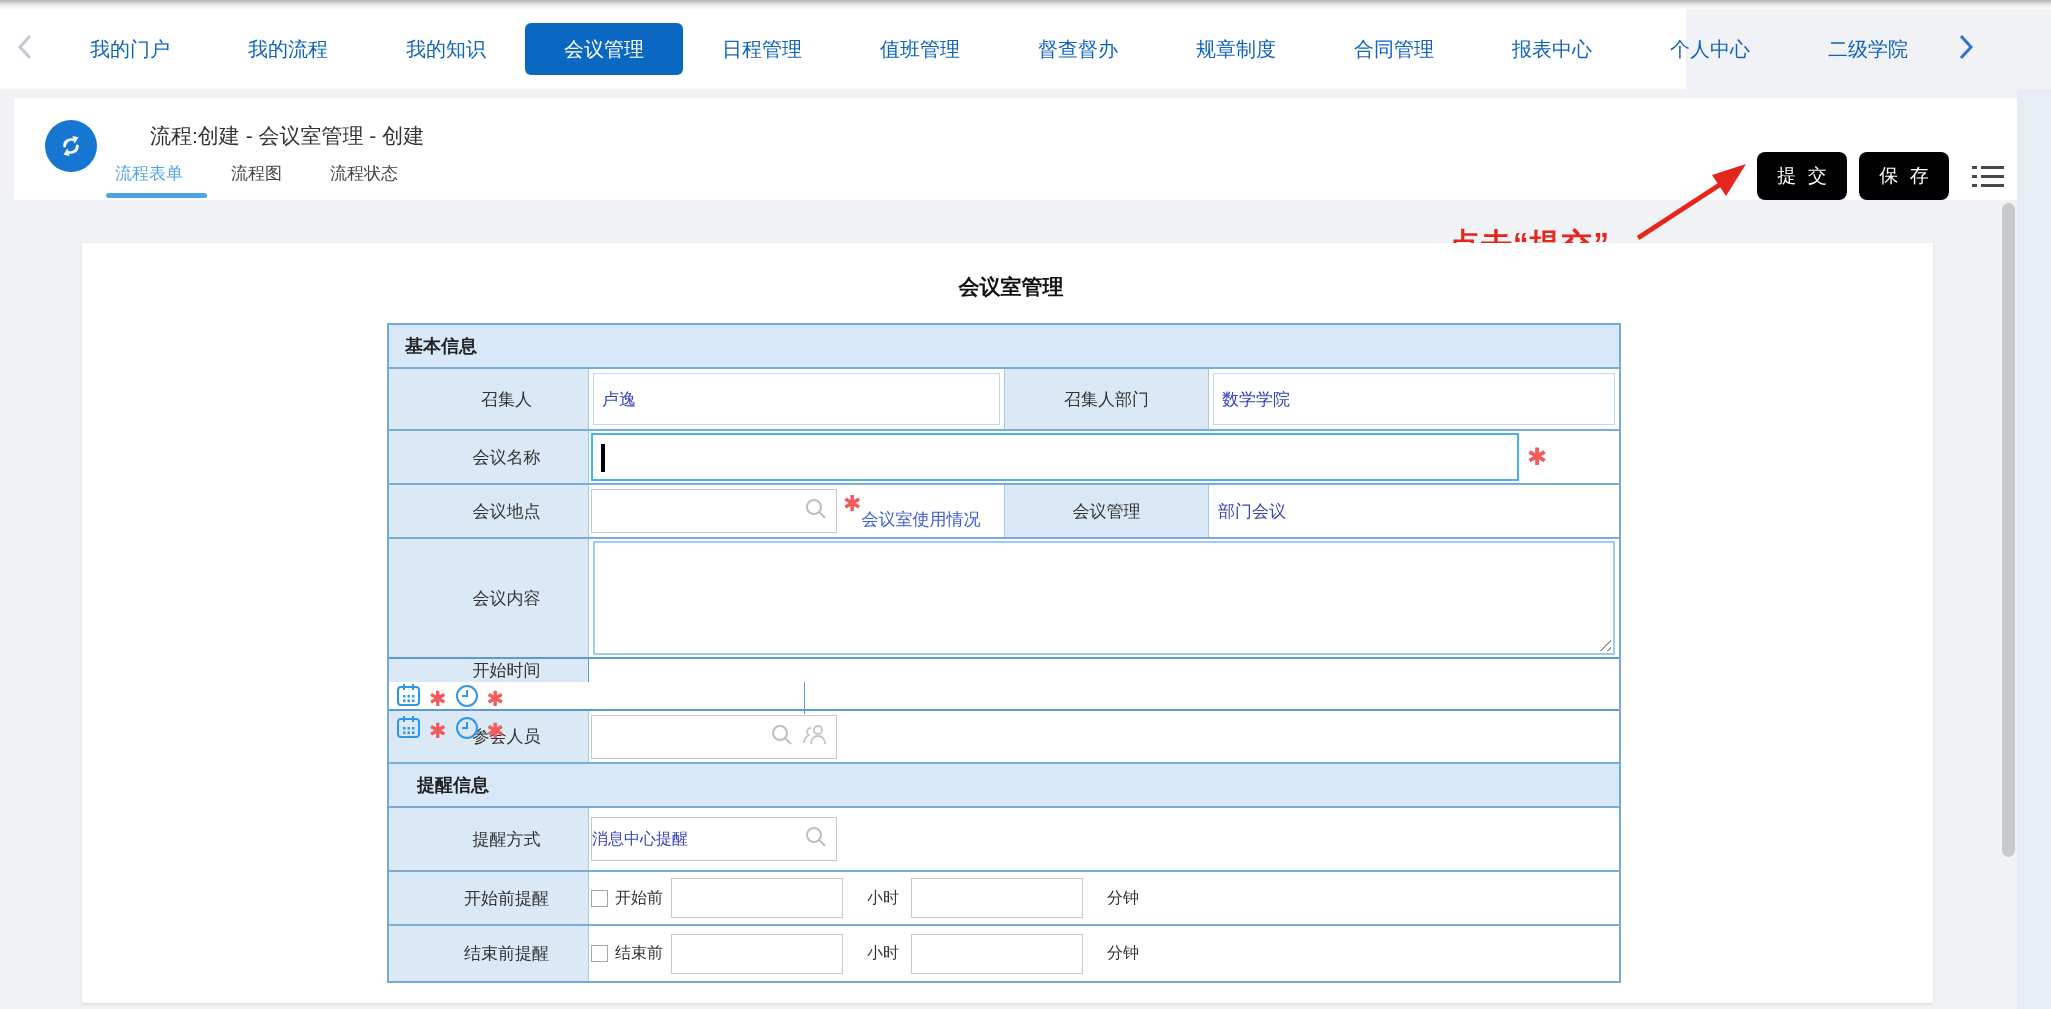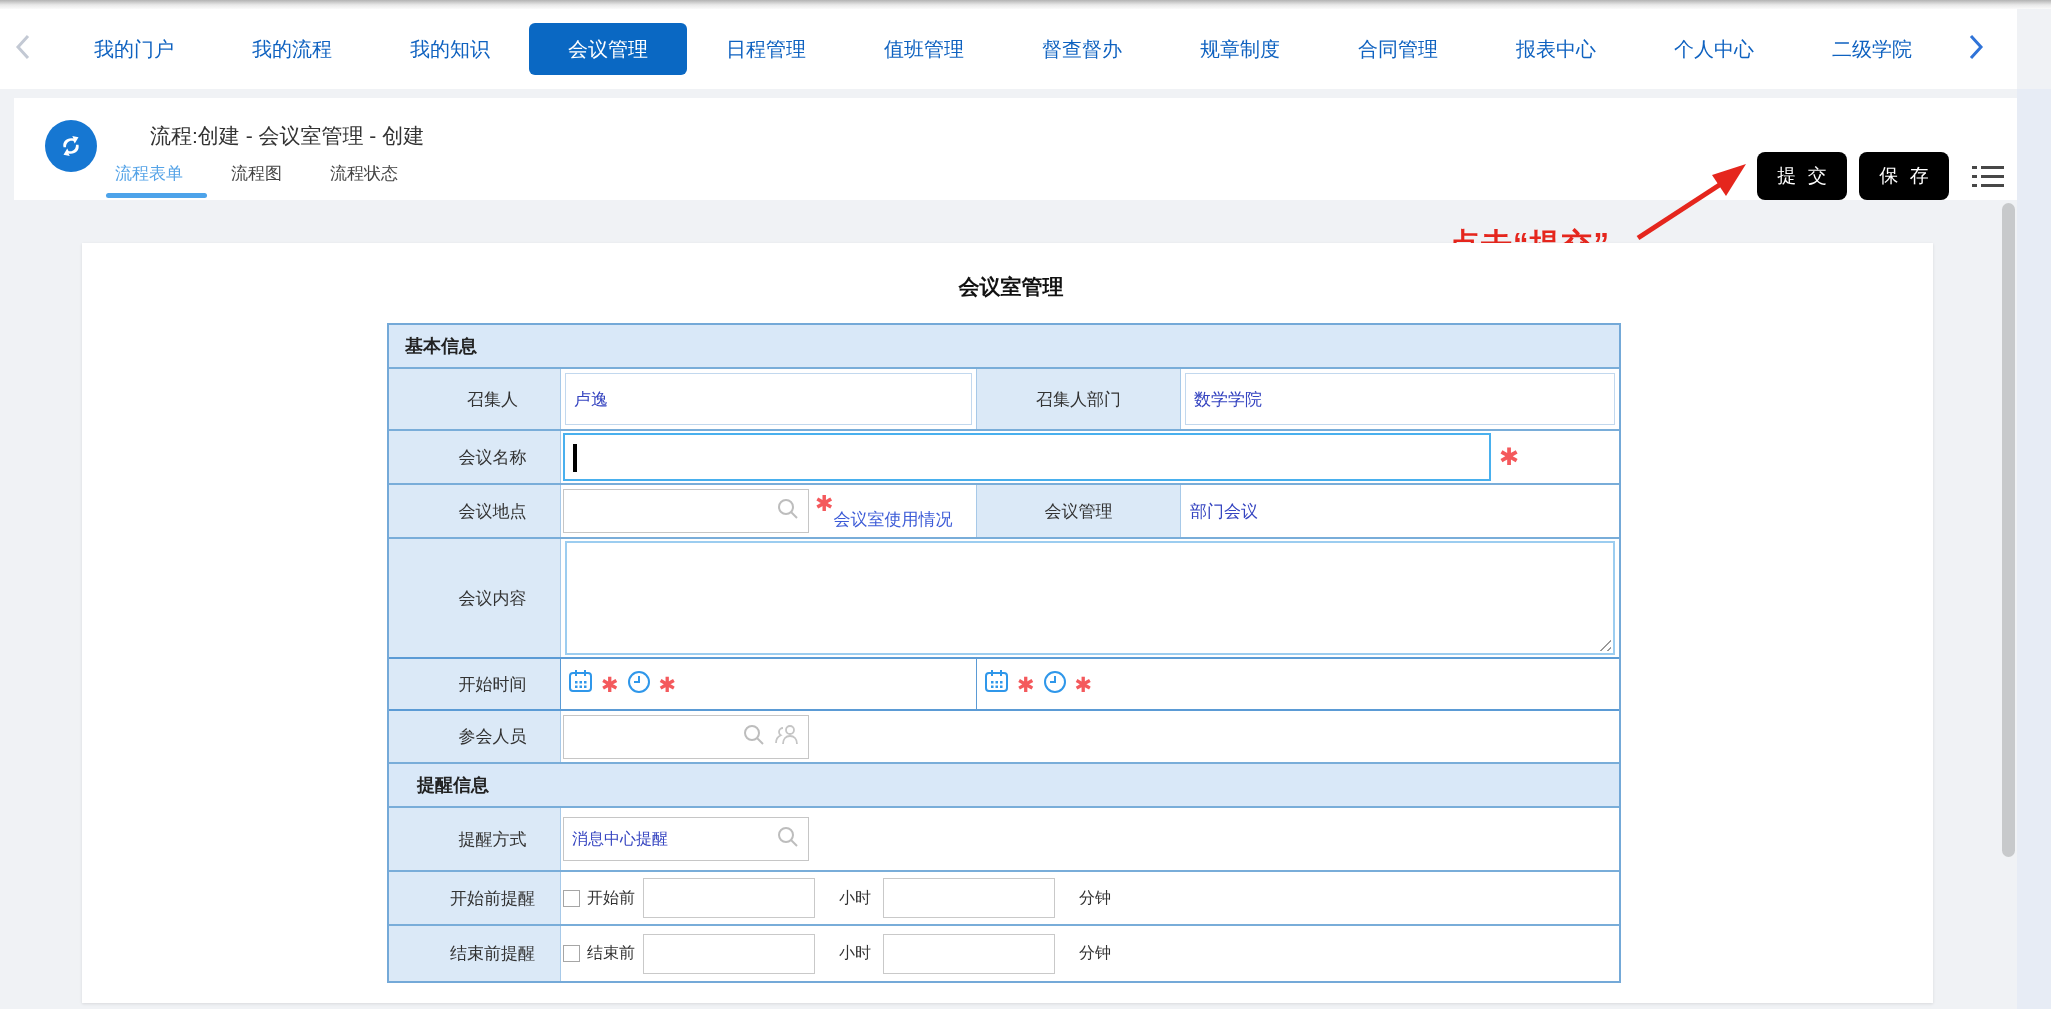--- a/index.html
+++ b/index.html
@@ -8,22 +8,22 @@
     position:relative; width:2051px; height:1009px; overflow:hidden;
     background:#f0f2f5;
     font-family:"Liberation Sans","DejaVu Sans",sans-serif;
     color:#333;
   }
   
   .top-shadow { position:absolute; left:0; top:0; width:2051px; height:9px;
     background:linear-gradient(#b3b3b3,#e9e9e9 55%,#fbfbfb); }
 
   
-  .nav { position:absolute; left:0; top:9px; width:2017px; height:80px;
-    background:#fff; display:flex; align-items:center; padding-left:8px; }
+  .nav { position:absolute; left:0; top:9px; width:1686px; height:80px;
+    background:#fff; display:flex; align-items:center; padding-left:16px; }
   .nav-chev { width:30px; display:flex; align-items:center; justify-content:center; cursor:pointer; }
   .nav-items { display:flex; margin-left:17px; }
   .nav-item { width:158px; height:52px; line-height:52px; text-align:center;
     color:#0f62c0; font-size:20px; cursor:pointer; white-space:nowrap; }
   .nav-item.selected { background:#0a68c3; color:#fff; border-radius:6px; }
   .nav-chev-r { margin-left:10px; }
 
   
   .band { position:absolute; left:14px; top:98px; width:2003px; height:102px; background:#fff; }
   .flow-icon { position:absolute; left:31px; top:22px; width:52px; height:52px;
@@ -58,40 +58,40 @@
     font-size:21px; font-weight:700; color:#111; }
 
   .ftable { position:absolute; left:305px; top:80px; width:1234px;
     border:2px solid #74a9d8; background:#fff; }
   .trow { display:flex; border-bottom:2px solid #79add9; }
   .trow:last-child { border-bottom:none; }
   .sect { background:#d9e8f8; font-weight:700; font-size:18px; color:#222;
     display:flex; align-items:center; padding-left:16px; }
   .lc { background:#dbe9f7; border-right:1px solid #a7c9e8; display:flex;
     align-items:center; justify-content:center; font-size:17px; color:#333; }
-  .cA { width:172px;padding-left:36px; }
+  .cA { width:200px;padding-left:36px; }
   .cB { width:416px; border-right:1px solid #a7c9e8; position:relative; display:flex; align-items:center; }
   .cC { width:204px; }
   .cD { flex:1; position:relative; display:flex; align-items:center; }
   .merged { flex:1; position:relative; display:flex; align-items:center; }
   .trow.time { border-bottom-color:#5b9bd5; }
   .trow.pre-time { border-bottom-color:#5b9bd5; }
   .trow.time .lc, .trow.time .cB { border-right-color:#5b9bd5; }
 
   .inner-box { flex:1; margin:4px; border:1px solid #c2d8ee; background:#fff; height:calc(100% - 8px);
     display:flex; align-items:center; padding-left:8px; font-size:17px; color:#3544c0; }
   .plain-val { padding-left:9px; font-size:17px; color:#3544c0; }
 
   .name-input { margin-left:2px; width:928px; height:48px; border:2px solid #49b0ee;
     background:#fff; position:relative; cursor:text; }
   .caret { position:absolute; left:8px; top:9px; width:4px; height:28px; background:#000; }
   .star { color:#f4595c; font-size:24px; margin-left:8px; line-height:1; }
 
   .search-input { width:246px; height:44px; border:1px solid #c6c6c6; background:#fff;
-    position:relative; display:flex; align-items:center; padding-left:8px; cursor:text; }
+    position:relative; display:flex; align-items:center; cursor:text; }
   .si-icons { position:absolute; right:8px; top:50%; transform:translateY(-50%);
     display:flex; gap:8px; align-items:center; }
   .si-text { font-size:16px; color:#3544c0; }
   .star2 { color:#f4595c; font-size:22px; margin-left:6px; transform:translateY(-7px); line-height:1; }
   .room-link { color:#3c5bd7; font-size:17px; transform:translateY(8px); cursor:pointer; white-space:nowrap; }
 
   .content-box { flex:1; margin:4px; height:114px; border:2px solid #9ccdf0; background:#fff;
     position:relative; cursor:text; }
   .grip { position:absolute; right:2px; bottom:2px; width:12px; height:12px;
     background:repeating-linear-gradient(135deg,#9a9a9a 0 1.5px,transparent 1.5px 4.5px);
@@ -233,21 +233,21 @@
 
       <div class="trow pre-time" style="height:120px;">
         <div class="lc cA">会议内容</div>
         <div class="merged">
           <div class="content-box">
             <div class="grip"></div>
           </div>
         </div>
       </div>
 
-      <div class="trow time" style="height:52px;">
+      <div class="trow time" style="height:52px;flex-direction:column;">
         <div class="lc cA">开始时间</div>
         <div class="cB">
           <div class="time-icons">
             <span>
               <svg width="27" height="28" viewBox="0 0 27 28">
                 <rect x="3" y="5" width="21" height="18" rx="3" fill="none" stroke="#2f97ea" stroke-width="2"></rect>
                 <line x1="9" y1="2" x2="9" y2="8" stroke="#2f97ea" stroke-width="2"></line>
                 <line x1="18" y1="2" x2="18" y2="8" stroke="#2f97ea" stroke-width="2"></line>
                 <rect x="8" y="13" width="2.5" height="2.5" fill="#2f97ea"></rect>
                   <rect x="12.5" y="13" width="2.5" height="2.5" fill="#2f97ea"></rect>

